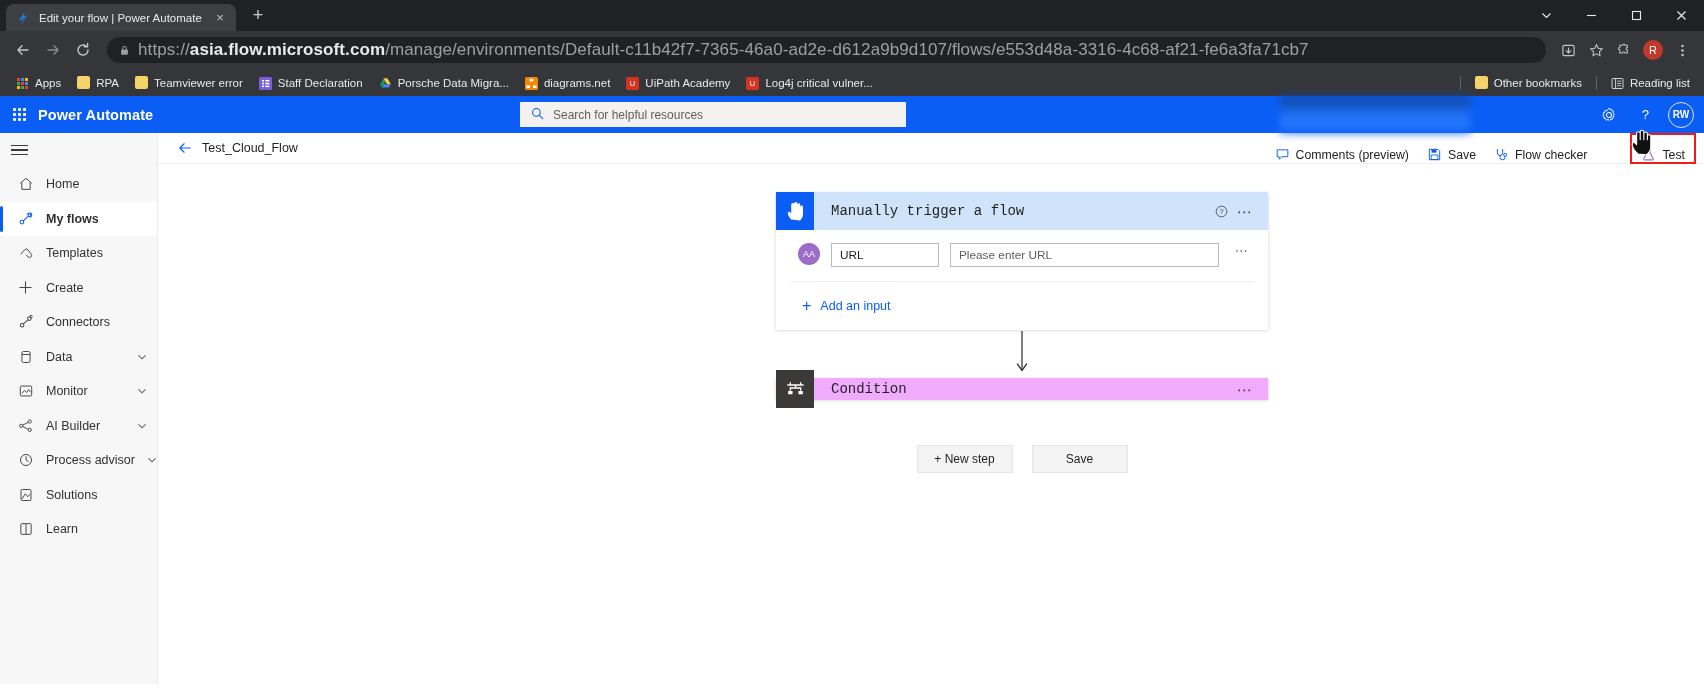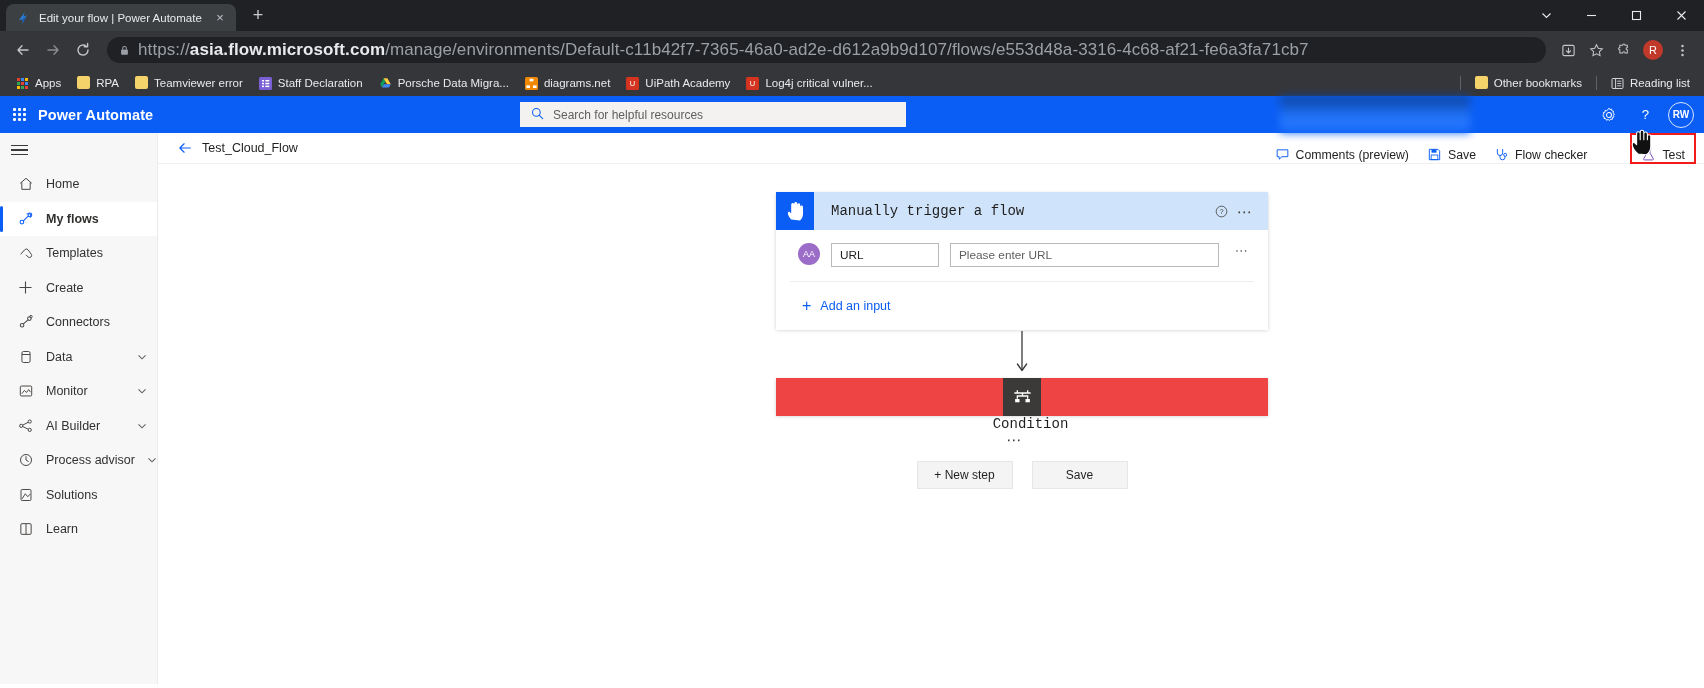--- a/index.html
+++ b/index.html
@@ -446,26 +446,25 @@
   .addinput .plus { font-size: 16px; line-height: 1; }
 
   .connector {
     height: 48px;
     display: flex;
     justify-content: center;
     align-items: center;
   }
 
   .cond-card {
-    height: 38px;
-    display: flex;
-    align-items: center;
-    background: #ef4444;
+    height: 22px;
+    display: flex;
+    align-items: center;
+    background: #f0abfc;
     box-shadow: 0 1.2px 3.6px rgba(0,0,0,.18), 0 .3px .9px rgba(0,0,0,.11);
-    flex-direction: column;
   }
 
   .btnrow {
     display: flex;
     justify-content: center;
     gap: 19px;
     margin-top: 45px;
   }
   .flatbtn {
     width: 96px; height: 28px;

